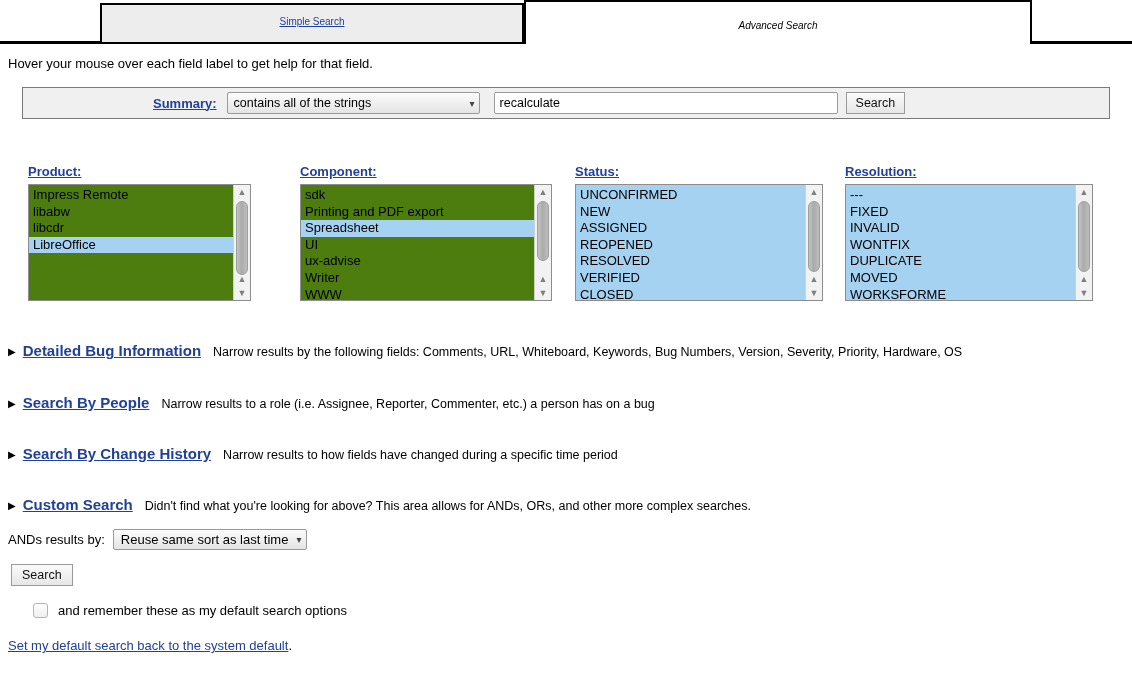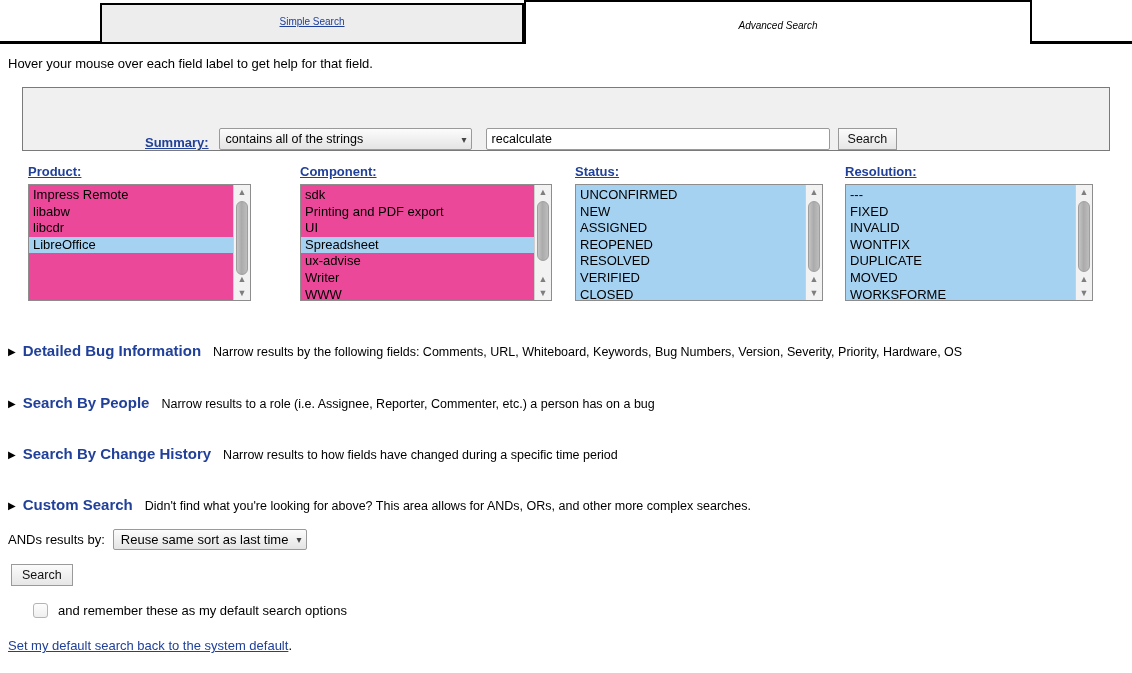--- a/index.html
+++ b/index.html
@@ -104,26 +104,27 @@
     font-size: 13px;
     color: #000000;
   }
 
   
   .summary-panel {
     position: absolute;
     left: 22px;
     top: 87px;
     width: 1088px;
-    height: 64px;
+    height: 32px;
     box-sizing: border-box;
     background: #f0f0f0;
     border: 1px solid #7a7a7a;
     display: flex;
-    align-items: flex-end;
+    align-items: center;
+    padding-left: 8px;
   }
   .summary-label {
     margin-left: 122px;
     font-weight: bold;
     color: #21409a;
     text-decoration: underline;
     font-size: 13px;
     white-space: nowrap;
   }
   .sel-box {
@@ -201,21 +202,21 @@
     font-weight: bold;
     color: #21409a;
     text-decoration: underline;
     font-size: 13px;
     display: inline-block;
     margin-bottom: 5px;
   }
   .listbox {
     box-sizing: border-box;
     border: 1px solid #8d8d8d;
-    background: #ec4899;
+    background: #4d7c0f;
     height: 117px;
     position: relative;
     overflow: hidden;
     display: flex;
   }
   .listbox.all-selected {
     background: #a6d2f2;
   }
   .list-items {
     flex: 1;
@@ -279,20 +280,21 @@
     color: #000;
     font-size: 10px;
     margin-right: 7px;
     line-height: 1;
     position: relative;
     top: -1px;
   }
   .section-title {
     font-weight: bold;
     color: #21409a;
+    text-decoration: underline;
     font-size: 15px;
   }
   .section-desc {
     margin-left: 12px;
     font-size: 12.5px;
     color: #000;
   }
 
   
   .sortrow {
@@ -410,22 +412,22 @@
       </div>
     </div>
   </div>
 
   <div class="field-col" style="left:300px; width:252px;">
     <span class="field-label">Component:</span>
     <div class="listbox">
       <div class="list-items">
         <div class="list-item">sdk</div>
         <div class="list-item">Printing and PDF export</div>
+        <div class="list-item selected">Spreadsheet</div>
         <div class="list-item">UI</div>
-        <div class="list-item selected">Spreadsheet</div>
         <div class="list-item">ux-advise</div>
         <div class="list-item">Writer</div>
         <div class="list-item">WWW</div>
       </div>
       <div class="vscroll">
         <div class="arrow up">▲</div>
         <div class="thumb" style="top:16px; height:60px;"></div>
         <div class="arrow dn1">▲</div>
         <div class="arrow dn2">▼</div>
       </div>

